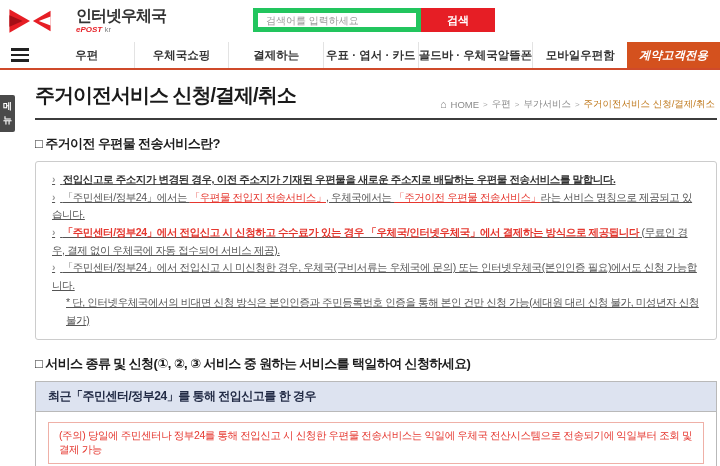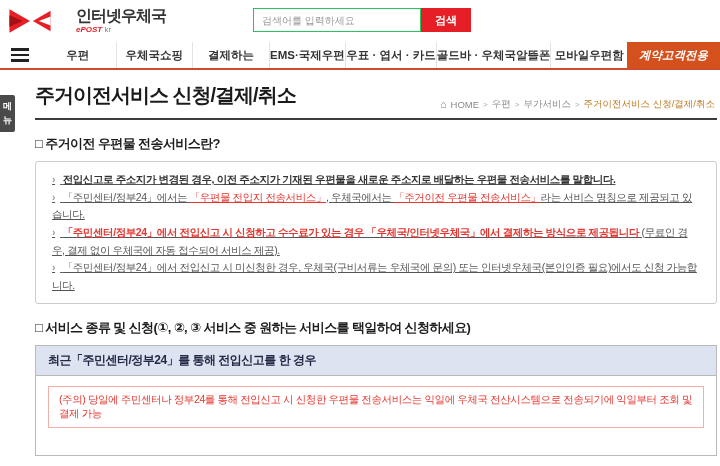--- a/index.html
+++ b/index.html
@@ -9,23 +9,23 @@
   
   .top { position:relative; height:42px; }
   .logo { position:absolute; left:8px; top:6px; display:flex; align-items:center; }
   .logo svg { width:44px; height:30px; }
   .logo-text { margin-left:24px; }
   .logo-title { font-size:16px; font-weight:bold; color:#333; letter-spacing:-1px; line-height:1.05; }
   .logo-sub { font-size:8px; }
   .logo-sub .epost { color:#e61e25; font-weight:bold; font-style:italic; }
   .logo-sub .kr { color:#888; }
   .searchbar { position:absolute; left:253px; top:8px; display:flex; }
-  .search-input { width:168px; height:24px; border:1px solid #22c55e; font-size:10px; padding:0 8px; outline:none; color:#555; }
+  .search-input { width:168px; height:24px; border:5px solid #22c55e; font-size:10px; padding:0 8px; outline:none; color:#555; }
   .search-input::placeholder { color:#999; }
-  .search-btn { height:24px; padding:0 14px; background:#e61e25; color:#fff; border:none; font-size:11px; font-weight:bold; cursor:pointer; }
+  .search-btn { height:24px; padding:0 26px; background:#e61e25; color:#fff; border:none; font-size:11px; font-weight:bold; cursor:pointer; }
 
   
   .nav { display:flex; align-items:stretch; height:28px; border-bottom:2px solid #cf4a2a; }
   .hamburger { width:40px; display:flex; flex-direction:column; justify-content:center; align-items:center; gap:3px; cursor:pointer; }
   .hamburger i { display:block; width:18px; height:2.5px; background:#222; }
   .nav-items { display:flex; flex:1; align-items:center; }
   .nav-item { flex:1; text-align:center; font-size:11.5px; font-weight:bold; color:#333; cursor:pointer; border-left:1px solid #e3e3e3; line-height:26px; white-space:nowrap; }
   .nav-item:first-child { border-left:none; }
   .nav-cta { background:#d4511e; color:#fff; font-size:11.5px; font-weight:bold; border:none; padding:0 12px; cursor:pointer; white-space:nowrap;font-style:italic; }
 
@@ -85,21 +85,20 @@
   <div class="nav">
     <div class="hamburger">
         <i></i>
         <i></i>
         <i></i>
       </div>
     <div class="nav-items">
       <div class="nav-item">우편</div>
       <div class="nav-item">우체국쇼핑</div>
       <div class="nav-item">결제하는</div>
-      <div class="nav-item">EMS·국제우편</div>
       <div class="nav-item">우표 · 엽서 · 카드</div>
       <div class="nav-item">골드바 · 우체국알뜰폰</div>
       <div class="nav-item">모바일우편함</div>
     </div>
     <button class="nav-cta">계약고객전용</button>
   </div>
 
   <div class="menu-tab">메뉴</div>
 
   <div class="main">
@@ -126,20 +125,21 @@
       </div>
       <div class="arrow-line">
         <span>「주민센터/정부24」에서는 </span><span class="red-link">「우편물 전입지 전송서비스」</span><span>, 우체국에서는 </span><span class="red-link">「주거이전 우편물 전송서비스」</span><span>라는 서비스 명칭으로 제공되고 있습니다.</span>
       </div>
       <div class="arrow-line">
         <span class="red-strong">「주민센터/정부24」에서 전입신고 시 신청하고 수수료가 있는 경우 「우체국/인터넷우체국」에서 결제하는 방식으로 제공됩니다</span><span> (무료인 경우, 결제 없이 우체국에 자동 접수되어 서비스 제공).</span>
       </div>
       <div class="arrow-line">
         <span>「주민센터/정부24」에서 전입신고 시 미신청한 경우, 우체국(구비서류는 우체국에 문의) 또는 인터넷우체국(본인인증 필요)에서도 신청 가능합니다.</span>
       </div>
+      <div class="sub-indent">* 단, 인터넷우체국에서의 비대면 신청 방식은 본인인증과 주민등록번호 인증을 통해 본인 건만 신청 가능(세대원 대리 신청 불가, 미성년자 신청 불가)</div>
     </div>
 
     <div class="section-title">□ 서비스 종류 및 신청(①, ②, ③ 서비스 중 원하는 서비스를 택일하여 신청하세요)</div>
 
     <div class="panel">
       <div class="panel-header">최근「주민센터/정부24」를 통해 전입신고를 한 경우</div>
       <div class="panel-body">
         <div class="notice-box">(주의) 당일에 주민센터나 정부24를 통해 전입신고 시 신청한 우편물 전송서비스는 익일에 우체국 전산시스템으로 전송되기에 익일부터 조회 및 결제 가능</div>
 
       </div>

